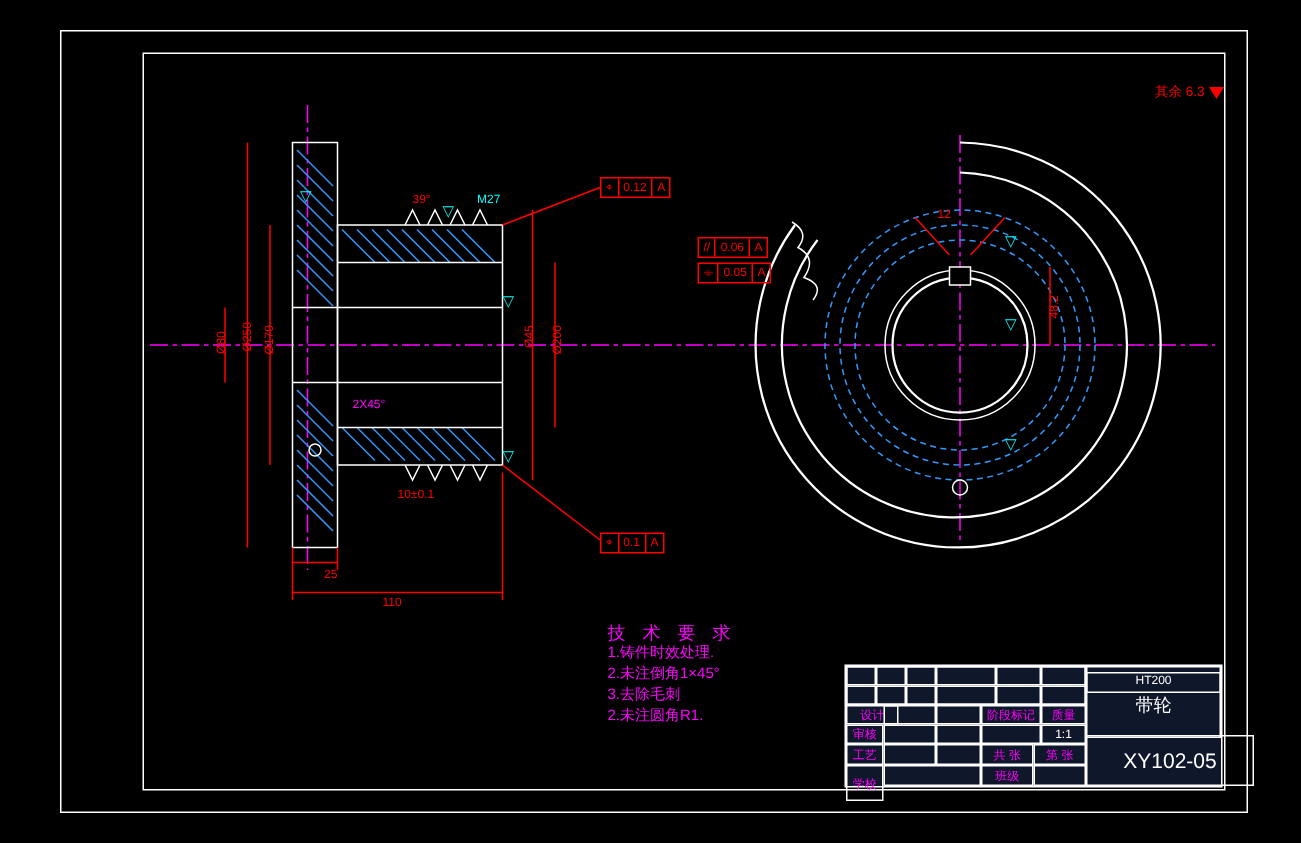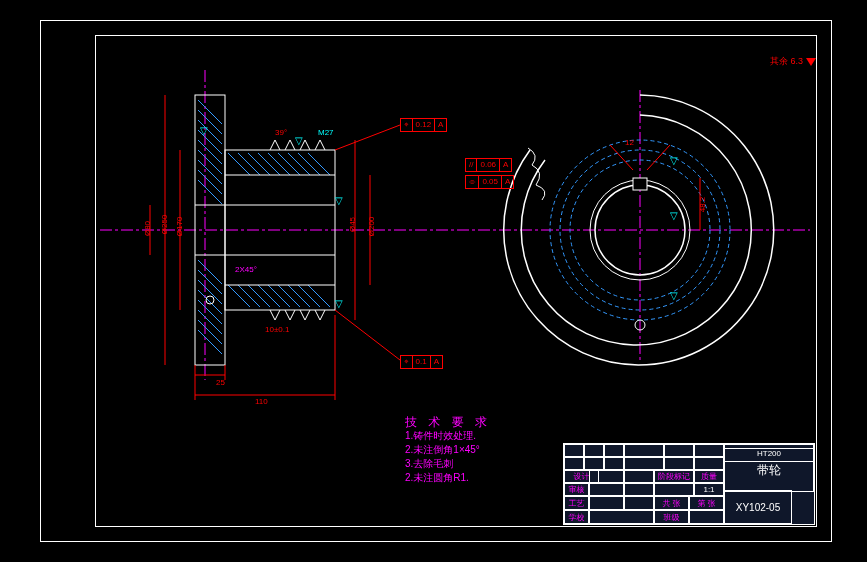--- a/index.html
+++ b/index.html
@@ -303,21 +303,21 @@
     <div class="tb-cell" style="top:39px;left:60px;width:30px;height:13px"></div>
     <div class="tb-cell" style="top:39px;left:90px;width:40px;height:13px"></div>
     <div class="tb-cell" style="top:39px;left:130px;width:30px;height:13px">1:1</div>
 
     <div class="tb-cell m" style="top:52px;left:0;width:25px;height:14px">工艺</div>
     <div class="tb-cell" style="top:52px;left:25px;width:35px;height:14px"></div>
     <div class="tb-cell" style="top:52px;left:60px;width:30px;height:14px"></div>
     <div class="tb-cell m" style="top:52px;left:90px;width:35px;height:14px">共 张</div>
     <div class="tb-cell m" style="top:52px;left:125px;width:35px;height:14px">第 张</div>
 
-    <div class="tb-cell m" style="top:66px;left:0;width:25px;height:14px">学校</div>
+    <div class="tb-cell m" style="top:66px;left:0;width:25px;height:24px">学校</div>
     <div class="tb-cell" style="top:66px;left:25px;width:65px;height:14px"></div>
     <div class="tb-cell m" style="top:66px;left:90px;width:35px;height:14px">班级</div>
     <div class="tb-cell" style="top:66px;left:125px;width:35px;height:14px"></div>
 
-    <div class="tb-cell" style="top:46px;left:160px;width:68px;height:34px;font-size:10px">XY102-05</div>
+    <div class="tb-cell" style="top:46px;left:160px;width:112px;height:34px;font-size:14px">XY102-05</div>
   </div>
 
 </div>
 
 </body></html>

